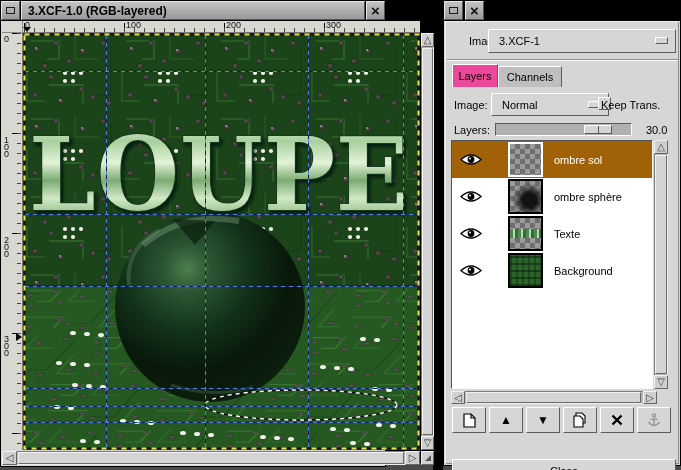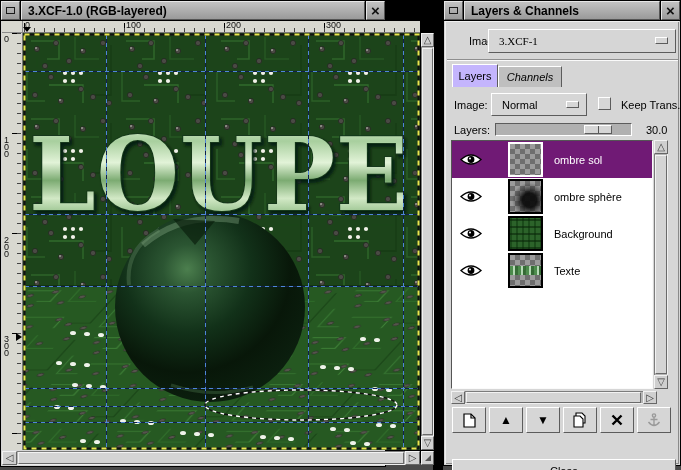--- a/index.html
+++ b/index.html
@@ -55,30 +55,30 @@
   .canvas-wrap { position:absolute; left:22px; top:32px; width:397px; height:417px; background:#123310; overflow:hidden; }
 
   
   .panel-inner { position:absolute; inset:20px 1px 1px 1px; background:#d6d6d6; box-shadow:inset 1px 1px 0 #f0f0f0, inset -1px -1px 0 #8a8a8a; }
   .lbl { position:absolute; font-size:11px; color:#000; white-space:nowrap; }
   .raised { background:#d6d6d6; border:1px solid; border-color:#ffffff #5c5c5c #5c5c5c #ffffff; }
   .optmenu { position:absolute; display:flex; align-items:center; font-size:11px; color:#000; padding-left:10px; }
   .optmenu .ind { position:absolute; right:7px; top:50%; margin-top:-4px; width:13px; height:7px; background:#d6d6d6; border:1px solid; border-color:#ffffff #5c5c5c #5c5c5c #ffffff; }
   .separator { position:absolute; height:2px; border-top:1px solid #8e8e8e; border-bottom:1px solid #fafafa; }
   .tab { position:absolute; font-size:11px; display:flex; align-items:center; justify-content:center; border:1px solid; border-bottom:none; border-color:#ffffff #5c5c5c transparent #ffffff; }
-  .tab.active { background:#c4b5fd; z-index:2; }
+  .tab.active { background:#ec4899; z-index:2; }
   .tab.inactive { background:#bfbfbf; }
   .checkbox { position:absolute; width:13px; height:13px; background:#d6d6d6; border:1px solid; border-color:#ffffff #5c5c5c #5c5c5c #ffffff; }
   .slider-trough { position:absolute; background:#b0b0b0; border:1px solid; border-color:#5c5c5c #ffffff #ffffff #5c5c5c; }
   .slider-handle { position:absolute; top:1px; width:28px; height:9px; background:#d6d6d6; border:1px solid; border-color:#ffffff #5c5c5c #5c5c5c #ffffff; display:flex; align-items:center; justify-content:center; }
   .slider-handle i { display:block; width:1px; height:7px; background:#555; }
 
   .layer-list { position:absolute; left:6px; top:139px; width:202px; height:249px; background:#fff; border:1px solid; border-color:#555 #fafafa #fafafa #555; overflow:hidden; }
   .layer-row { position:relative; width:100%; height:37px; background:#fff; }
-  .layer-row.sel { background:#701a75; }
+  .layer-row.sel { background:#a16207; }
   .layer-row .eye { position:absolute; left:8px; top:12px; }
   .layer-row .thumb-frame { position:absolute; left:56px; top:1px; width:35px; height:35px; border:2px solid #000; }
   .layer-row.sel .thumb-frame { border-color:#fff; }
   .layer-row .lname { position:absolute; left:102px; top:0; height:37px; display:flex; align-items:center; font-size:11px; color:#000; white-space:nowrap; }
   .layer-row.sel .lname { color:#fff; }
 
   .checker, .thumb { width:31px; height:31px; }
   .checker { background-color:#9b9b9b;
     background-image:
       linear-gradient(45deg,#6e6e6e 25%,transparent 25%,transparent 75%,#6e6e6e 75%),
@@ -335,49 +335,48 @@
   <div class="nav-corner">
       <span></span>
     </div>
 </div>
 
 <div class="win" id="win-right">
   <div class="titlebar">
     <div class="tb-seg tb-menu">
       <span class="tb-menu-glyph"></span>
     </div>
-    <div class="tb-seg tb-title">Layers &amp; Channels</div>
     <div class="tb-seg tb-close">
         <span>×</span>
       </div>
   </div>
 
   <div class="panel-inner">
     <span class="lbl" style="left:24px; top:14px;">Image:</span>
-    <div class="optmenu raised" style="left:43px; top:8px; width:188px; height:24px;font-family:Liberation Serif, serif;">
+    <div class="optmenu raised" style="left:43px; top:8px; width:188px; height:24px;">
       <span>3.XCF-1</span>
       <span class="ind"></span>
     </div>
 
     <div class="separator" style="left:2px; top:38px; width:231px;"></div>
 
     <div class="tab active" style="left:7px; top:43px; width:46px; height:23px;">
       <span>Layers</span>
     </div>
-    <div class="tab inactive" style="left:53px; top:45px; width:64px; height:21px;font-style:italic;">
+    <div class="tab inactive" style="left:53px; top:45px; width:64px; height:21px;">
       <span>Channels</span>
     </div>
 
     <span class="lbl" style="left:9px; top:78px;">Image:</span>
-    <div class="optmenu raised" style="left:46px; top:72px; width:96px; height:23px;">
+    <div class="optmenu raised" style="left:46px; top:72px; width:118px; height:23px;">
       <span>Normal</span>
       <span class="ind"></span>
     </div>
     <div class="checkbox" style="left:153px; top:76px;"></div>
-    <span class="lbl" style="left:176px; top:78px;">Keep Trans.</span>
+    <span class="lbl" style="left:156px; top:78px;">Keep Trans.</span>
 
     <span class="lbl" style="left:9px; top:103px;">Layers:</span>
     <div class="slider-trough" style="left:50px; top:102px; width:137px; height:13px;">
       <div class="slider-handle" style="left:88px;">
           <i></i>
         </div>
     </div>
     <span class="lbl" style="left:201px; top:103px;">30.0</span>
 
     <div class="layer-list" style="top:119px;">
@@ -407,35 +406,35 @@
       </div>
 
 
       <div class="layer-row">
         <svg class="eye eye-svg" width="22" height="13" viewBox="0 0 22 13">
           <path d="M1,6.5 Q11,-2.5 21,6.5 Q11,15.5 1,6.5 Z" fill="#fff" stroke="#000" stroke-width="1.4"></path>
           <circle cx="11" cy="6.5" r="3.4" fill="#000"></circle>
             <circle cx="10" cy="5.4" r="1" fill="#fff"></circle>
         </svg>
         <div class="thumb-frame">
-            <div class="thumb thumb-bg"></div>
+            <div class="checker thumb thumb-texte"></div>
           </div>
-        <span class="lname">Background</span>
+        <span class="lname">Texte</span>
       </div>
 
       <div class="layer-row">
         <svg class="eye eye-svg" width="22" height="13" viewBox="0 0 22 13">
           <path d="M1,6.5 Q11,-2.5 21,6.5 Q11,15.5 1,6.5 Z" fill="#fff" stroke="#000" stroke-width="1.4"></path>
           <circle cx="11" cy="6.5" r="3.4" fill="#000"></circle>
             <circle cx="10" cy="5.4" r="1" fill="#fff"></circle>
         </svg>
         <div class="thumb-frame">
-            <div class="checker thumb thumb-texte"></div>
+            <div class="thumb thumb-bg"></div>
           </div>
-        <span class="lname">Texte</span>
+        <span class="lname">Background</span>
       </div>
     </div>
 
     <div class="sb list-vscroll" style="top:119px;">
       <div class="sb-btn up">△</div>
       <div class="sb-thumb"></div>
       <div class="sb-btn down">▽</div>
     </div>
     <div class="sb list-hscroll" style="top:370px;">
       <div class="sb-btn lt">◁</div>

